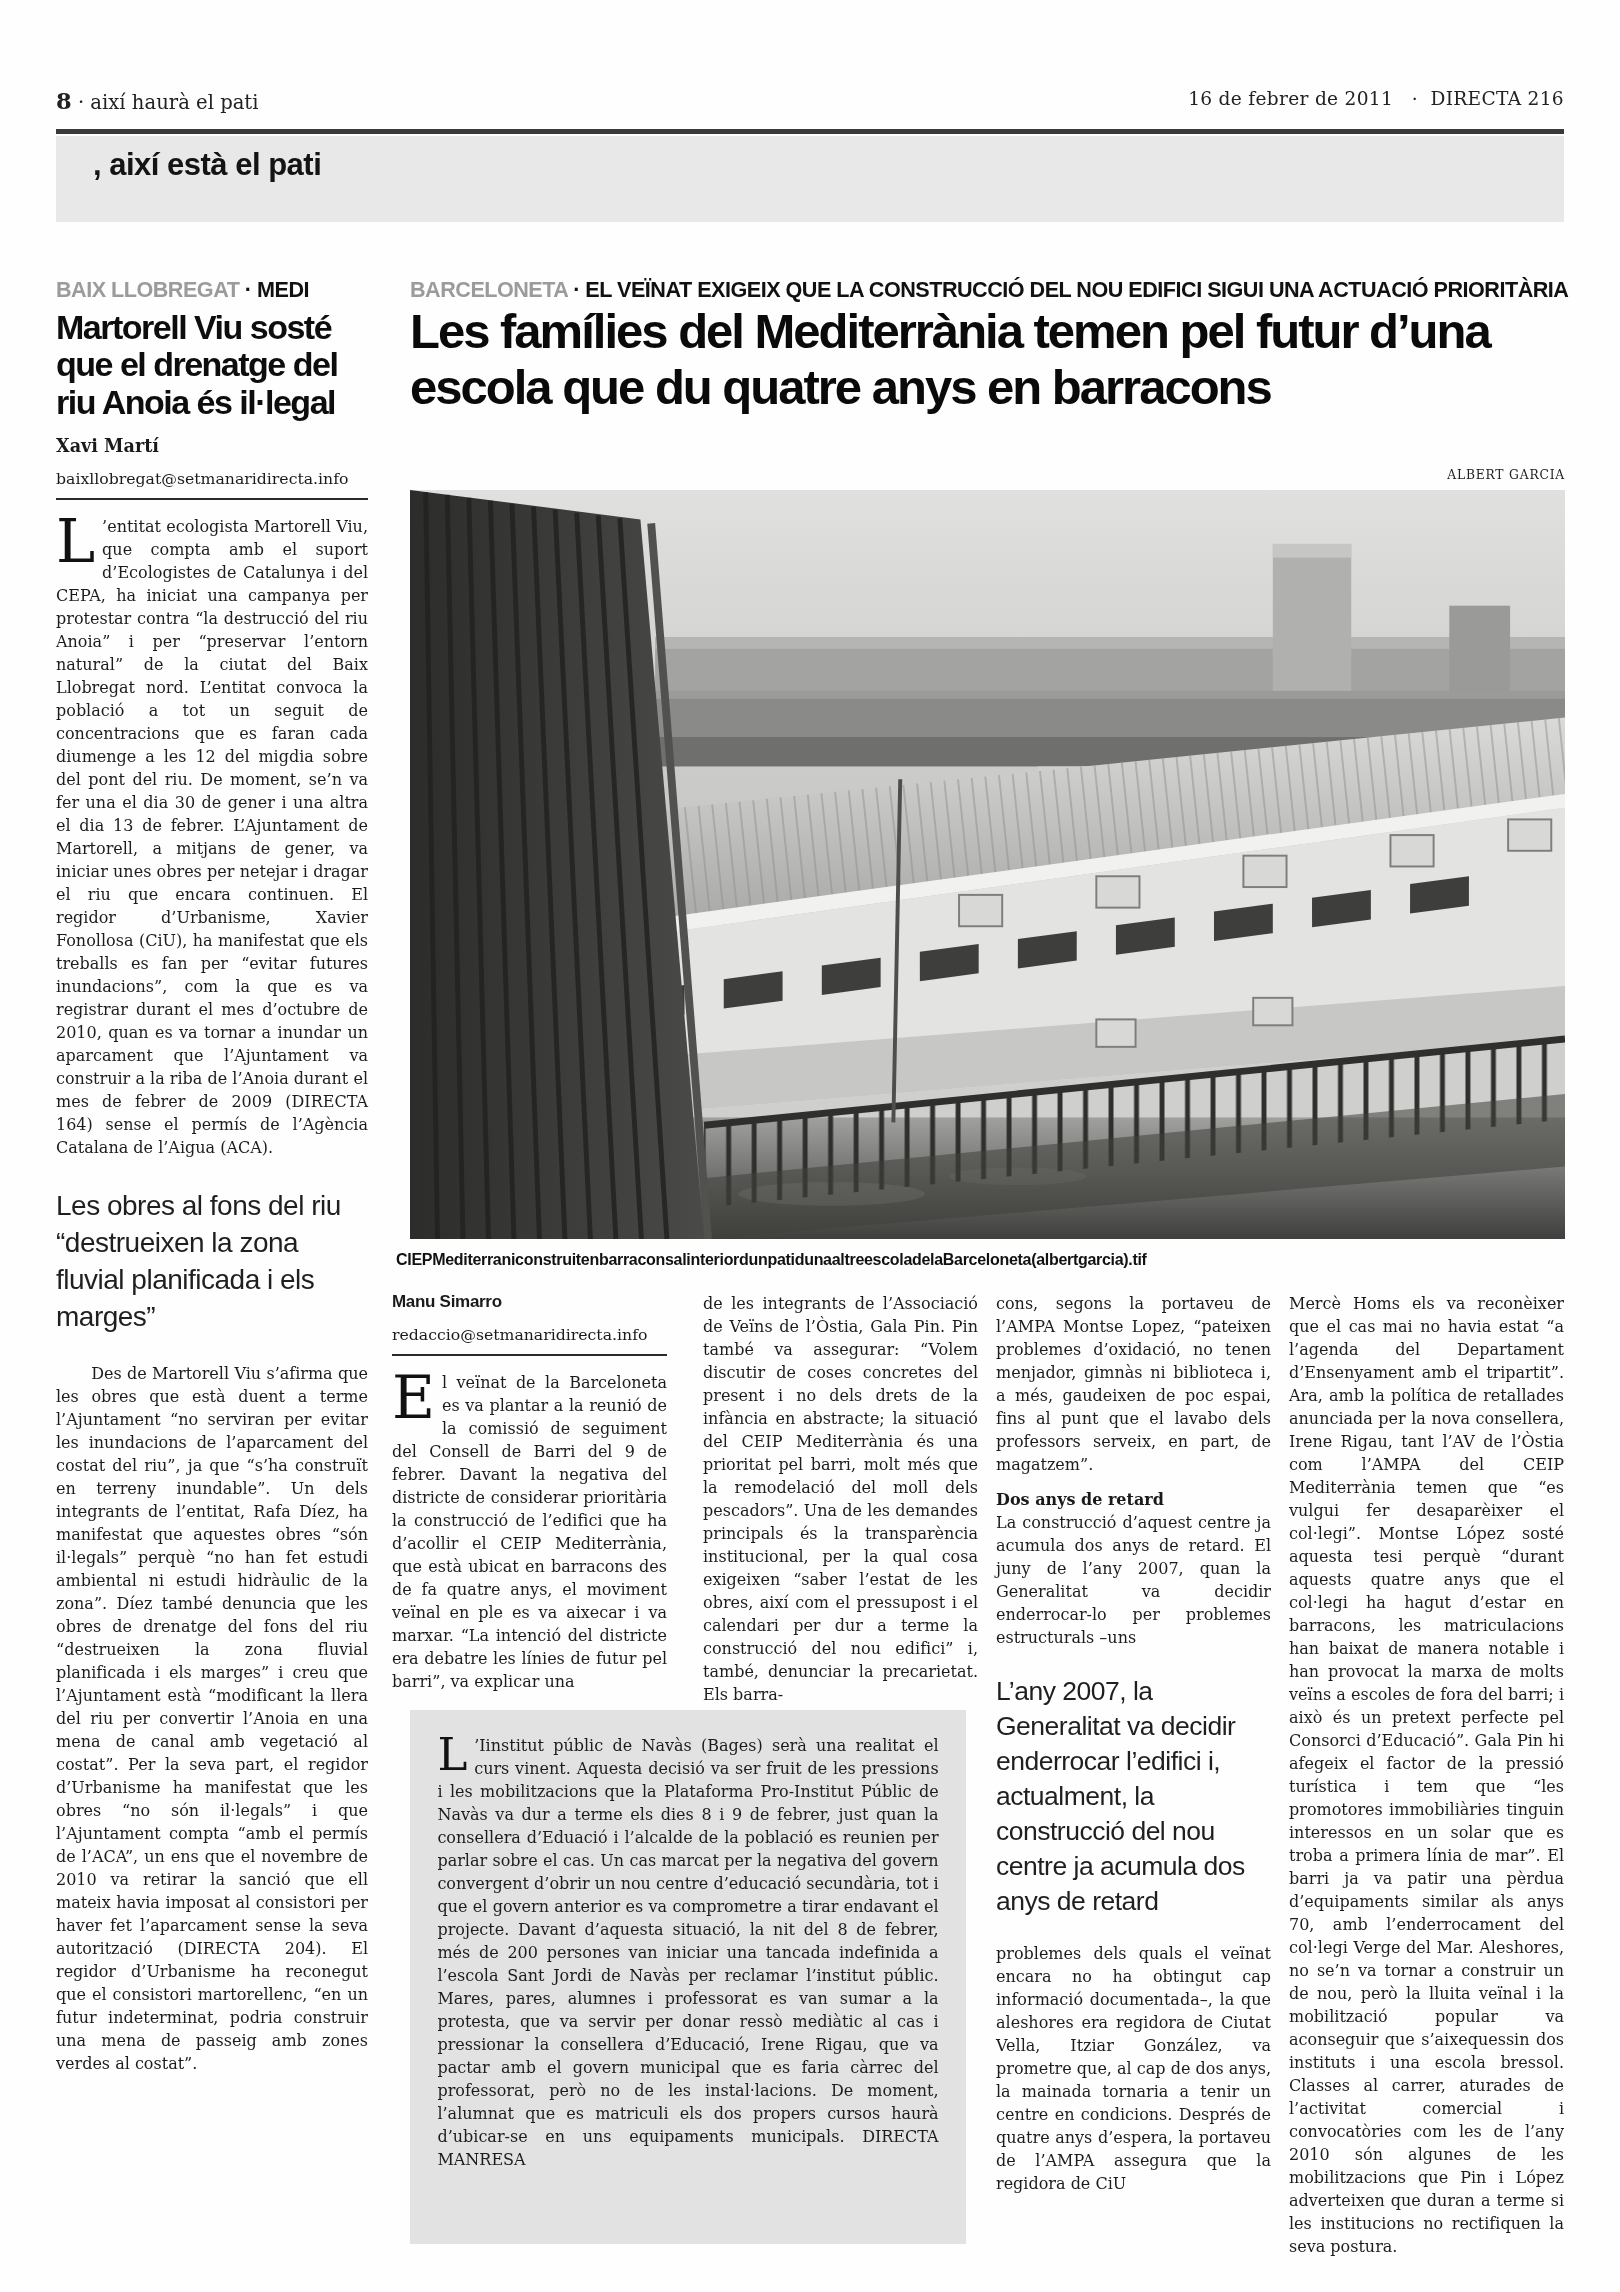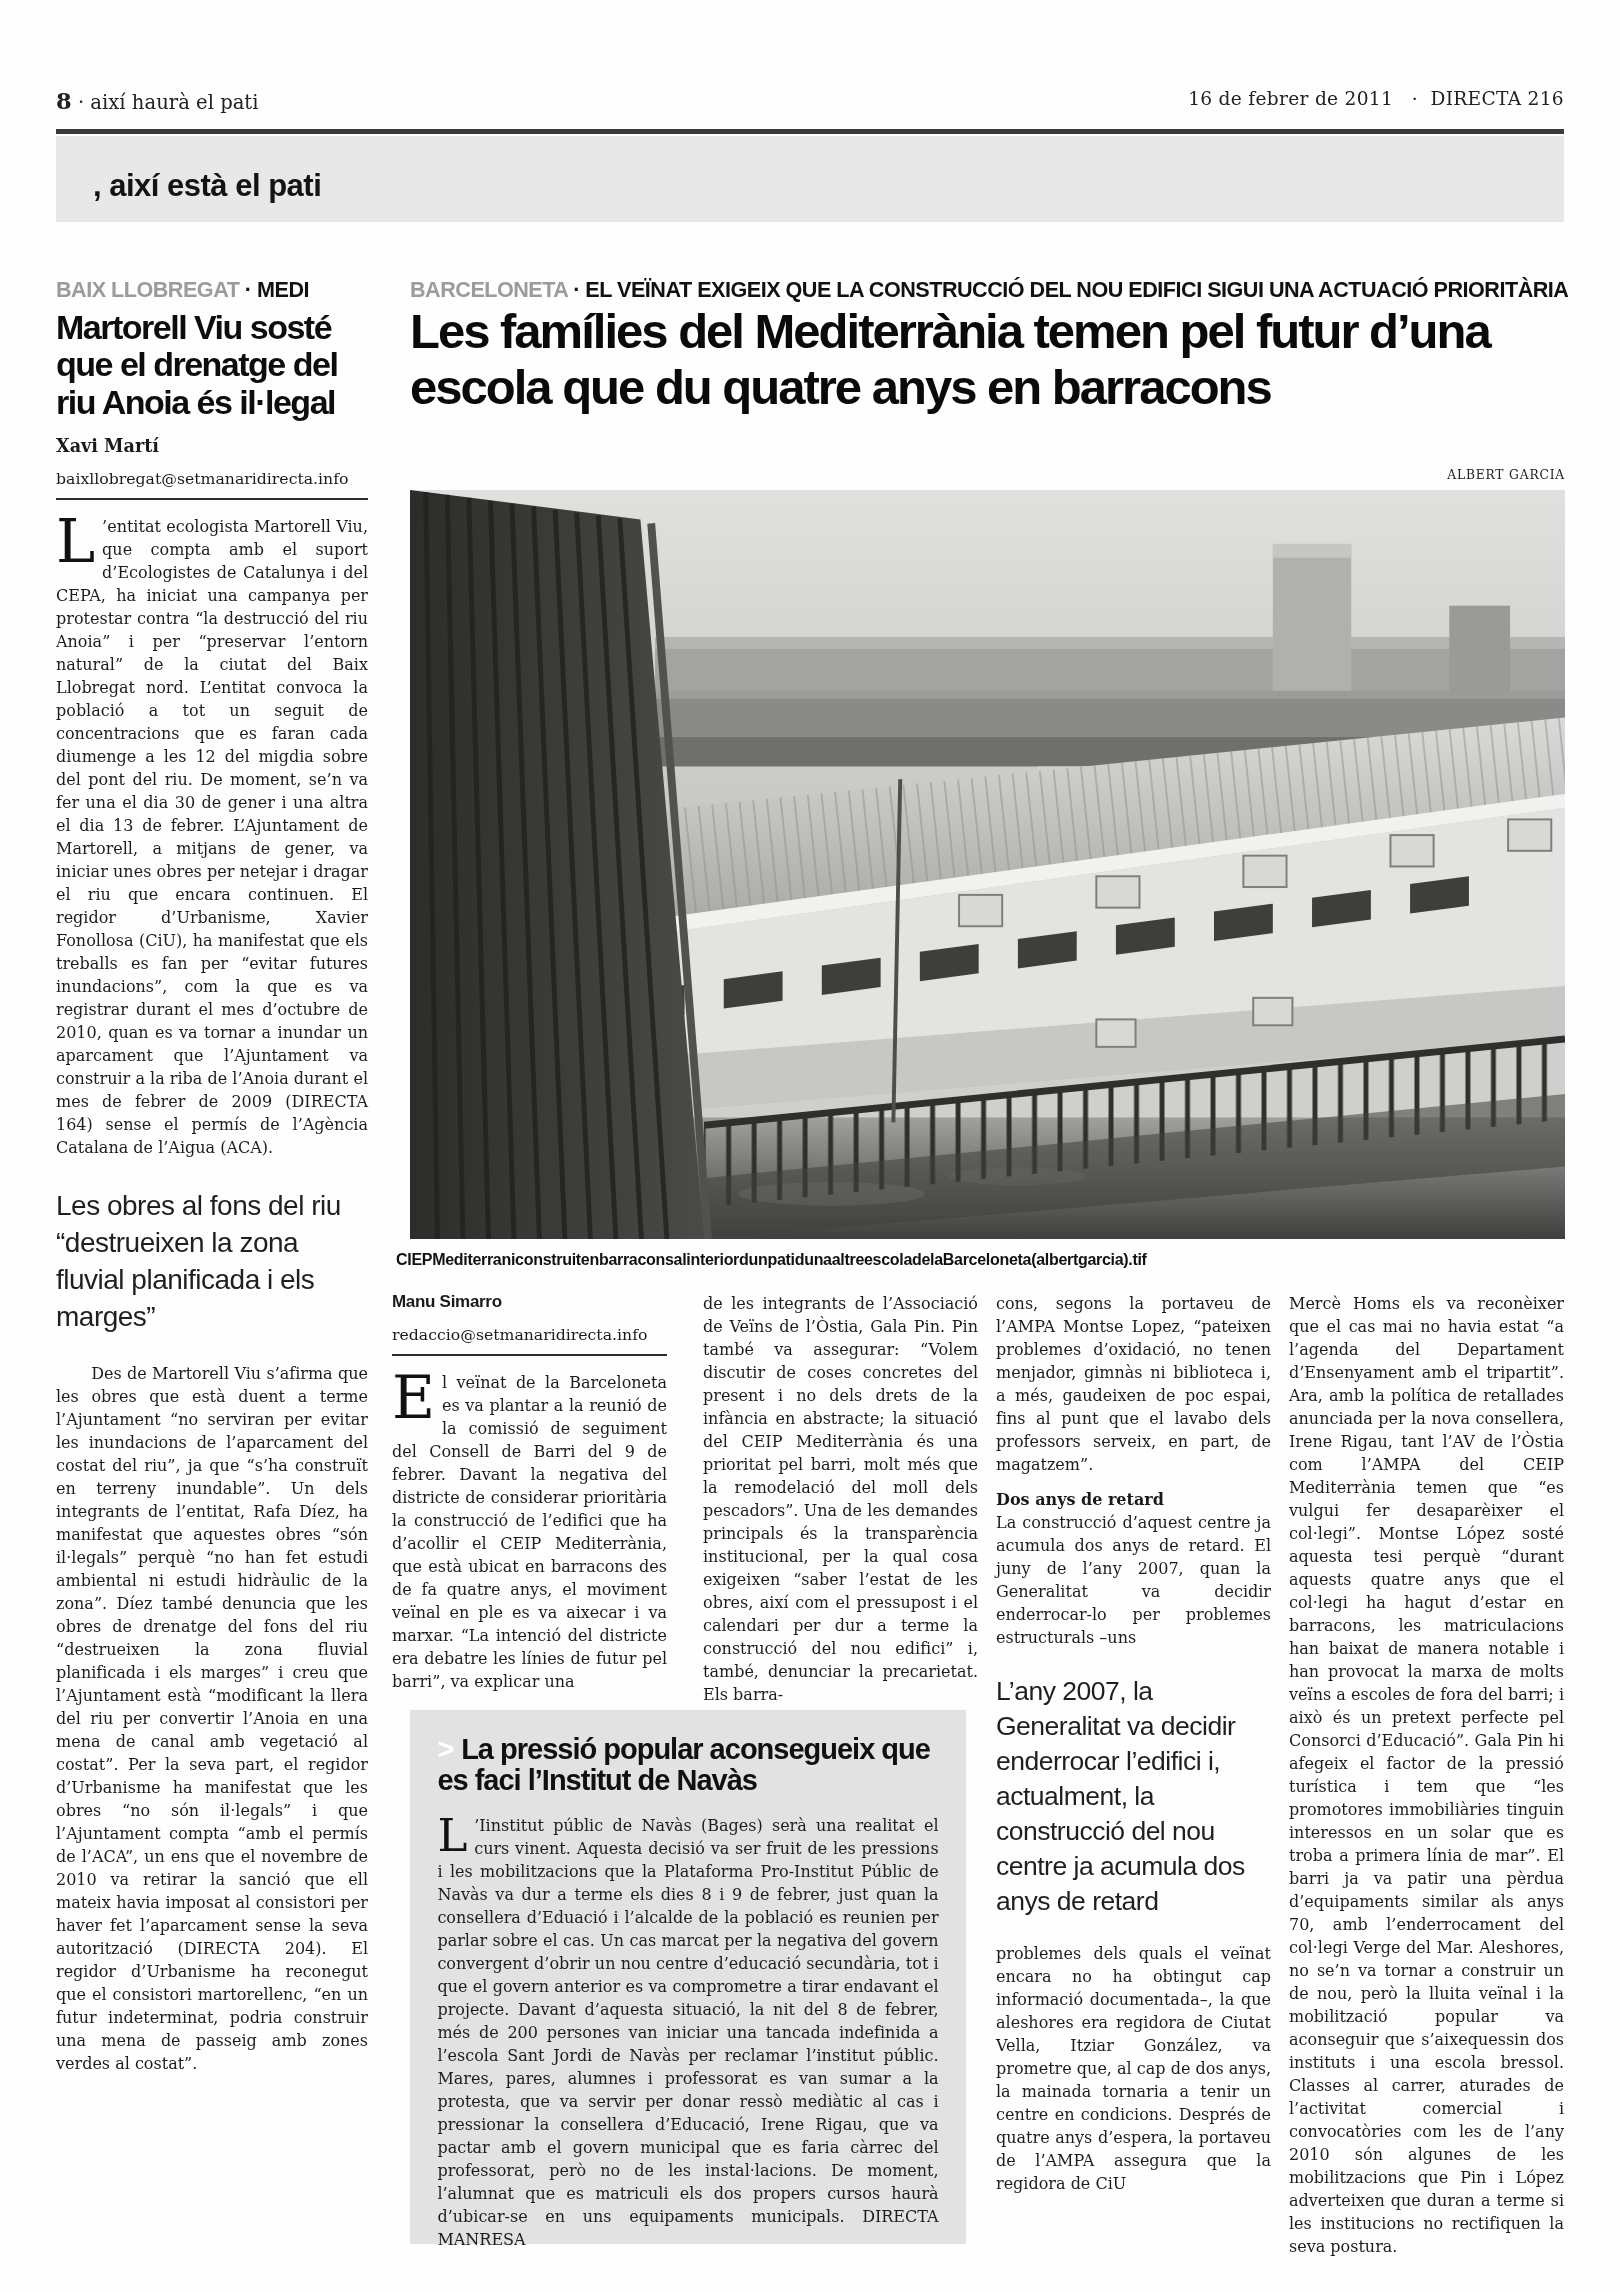--- a/index.html
+++ b/index.html
@@ -7,21 +7,21 @@
         font-family:"DejaVu Serif","Liberation Serif",serif;color:#1a1a1a;overflow:hidden;}
   .abs{position:absolute;}
   
   .masthead{left:56px;top:88px;width:1508px;display:flex;justify-content:space-between;
             font-size:19.6px;color:#222;}
   .masthead .pn{font-weight:bold;font-size:22.5px;}
   .masthead .right{font-size:18.6px;letter-spacing:0.3px;}
   .toprule{left:56px;top:129px;width:1508px;height:4.9px;background:#3a3a3a;}
   .banner{left:56px;top:136px;width:1508px;height:86px;background:#e8e8e8;}
   .banner .lbl{font-family:"Liberation Sans",sans-serif;font-weight:bold;font-size:31px;
-               letter-spacing:-0.5px;color:#141414;padding:32px 0 0 37px;}
+               letter-spacing:-0.5px;color:#141414;padding:11px 0 0 37px;}
   
   .kicker{font-family:"Liberation Sans",sans-serif;font-weight:bold;font-size:21.6px;
           letter-spacing:-0.5px;color:#111;white-space:nowrap;}
   .kicker .region{color:#9b9b9b;}
   .h-left{font-family:"Liberation Sans",sans-serif;font-weight:bold;font-size:34px;
           line-height:1.1;letter-spacing:-1.5px;color:#0d0d0d;margin:5.9px 0 13.7px 0;}
   .h-main{font-family:"Liberation Sans",sans-serif;font-weight:bold;font-size:49px;
           line-height:1.14;letter-spacing:-2px;color:#0a0a0a;}
   
   .author-serif{font-weight:bold;font-size:17.6px;}
@@ -208,22 +208,19 @@
     <div class="body">cons, segons la portaveu de l’AMPA Montse Lopez, “pateixen problemes d’oxidació, no tenen menjador, gimnàs ni biblioteca i, a més, gaudeixen de poc espai, fins al punt que el lavabo dels professors serveix, en part, de magatzem”.</div>
     <div class="subhead">Dos anys de retard</div>
     <div class="body">La construcció d’aquest centre ja acumula dos anys de retard. El juny de l’any 2007, quan la Generalitat va decidir enderrocar-lo per problemes estructurals –uns</div>
     <div class="pq col">L’any 2007, la Generalitat va decidir enderrocar l’edifici i, actualment, la construcció del nou centre ja acumula dos anys de retard</div>
     <div class="body">problemes dels quals el veïnat encara no ha obtingut cap informació documentada–, la que aleshores era regidora de Ciutat Vella, Itziar González, va prometre que, al cap de dos anys, la mainada tornaria a tenir un centre en condicions. Després de quatre anys d’espera, la portaveu de l’AMPA assegura que la regidora de CiU</div>
   </div>
 
   <div class="abs col body" style="left:1289px;top:1292px;">Mercè Homs els va reconèixer que el cas mai no havia estat “a l’agenda del Departament d’Ensenyament amb el tripartit”. Ara, amb la política de retallades anunciada per la nova consellera, Irene Rigau, tant l’AV de l’Òstia com l’AMPA del CEIP Mediterrània temen que “es vulgui fer desaparèixer el col·legi”. Montse López sosté aquesta tesi perquè “durant aquests quatre anys que el col·legi ha hagut d’estar en barracons, les matriculacions han baixat de manera notable i han provocat la marxa de molts veïns a escoles de fora del barri; i això és un pretext perfecte pel Consorci d’Educació”. Gala Pin hi afegeix el factor de la pressió turística i tem que “les promotores immobiliàries tinguin interessos en un solar que es troba a primera línia de mar”. El barri ja va patir una pèrdua d’equipaments similar als anys 70, amb l’enderrocament del col·legi Verge del Mar. Aleshores, no se’n va tornar a construir un de nou, però la lluita veïnal i la mobilització popular va aconseguir que s’aixequessin dos instituts i una escola bressol. Classes al carrer, aturades de l’activitat comercial i convocatòries com les de l’any 2010 són algunes de les mobilitzacions que Pin i López adverteixen que duran a terme si les institucions no rectifiquen la seva postura.</div>
 
   <div class="abs navbox" style="left:410px;top:1710px;width:556px;height:534px;">
-    <div class="ttl">
-      <span class="mark">&gt;</span><span>La pressió popular aconsegueix que es faci l’Institut de Navàs</span>
-    </div>
     <div class="body">
       <span class="dc small">L</span><span>’Iinstitut públic de Navàs (Bages) serà una realitat el curs vinent. Aquesta decisió va ser fruit de les pressions i les mobilitzacions que la Plataforma Pro-Institut Públic de Navàs va dur a terme els dies 8 i 9 de febrer, just quan la consellera d’Eduació i l’alcalde de la població es reunien per parlar sobre el cas. Un cas marcat per la negativa del govern convergent d’obrir un nou centre d’educació secundària, tot i que el govern anterior es va comprometre a tirar endavant el projecte. Davant d’aquesta situació, la nit del 8 de febrer, més de 200 persones van iniciar una tancada indefinida a l’escola Sant Jordi de Navàs per reclamar l’institut públic. Mares, pares, alumnes i professorat es van sumar a la protesta, que va servir per donar ressò mediàtic al cas i pressionar la consellera d’Educació, Irene Rigau, que va pactar amb el govern municipal que es faria càrrec del professorat, però no de les instal·lacions. De moment, l’alumnat que es matriculi els dos propers cursos haurà d’ubicar-se en uns equipaments municipals. DIRECTA MANRESA</span>
     </div>
   </div>
 
 </div>
 
 
 </body></html>

